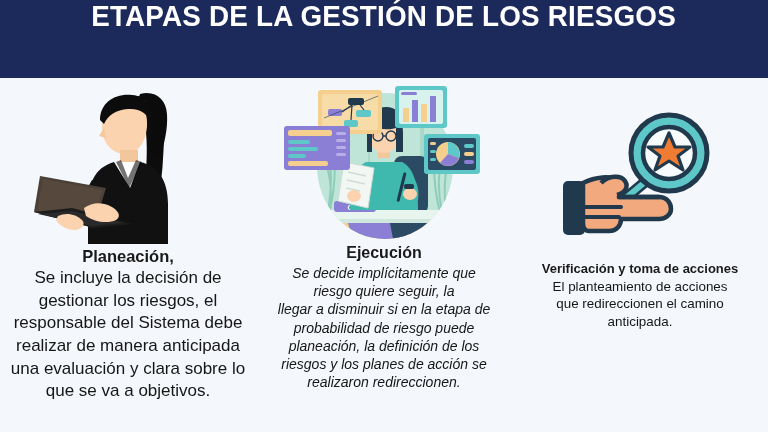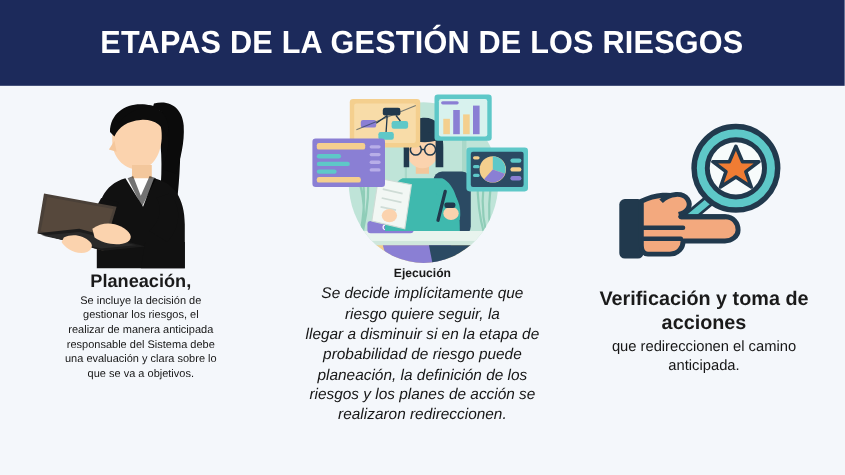--- a/index.html
+++ b/index.html
@@ -8,21 +8,21 @@
     background:#f4f7fb;
     font-family:"Liberation Sans","DejaVu Sans",sans-serif;
     color:#1a1a1a;
   }
   .poster{position:relative;width:768px;height:432px;background:#f4f7fb;}
 
   
   .header{
     position:absolute;left:0;top:0;width:768px;height:78px;
     background:#1c2a5b;
-    display:flex;align-items:center;justify-content:center;
+    display:flex;justify-content:center;
   }
   .header-title{
     color:#ffffff;
     font-size:29px;
     font-weight:700;
     letter-spacing:.2px;
     text-align:center;
     transform:scaleX(.96);
     font-family:"Liberation Sans","DejaVu Sans",sans-serif;
     white-space:nowrap;
@@ -41,27 +41,27 @@
   .art{
     height:165px;width:100%;
     display:flex;align-items:center;justify-content:center;
     padding-top:6px;box-sizing:border-box;
   }
   .txt{width:100%;text-align:center;}
   .head{
     font-weight:700;line-height:1.22;margin:0 0 1px 0;
   }
   .col1 .head{font-size:16.5px;}
-  .col2 .head{font-size:11px;}
-  .col3 .head{font-size:18px;}
+  .col2 .head{font-size:16px;}
+  .col3 .head{font-size:13px;}
   .body{
     font-size:13.4px;line-height:1.30;font-weight:400;margin:0;
     color:#161616;
   }
-  .col1 .body{font-size:10px;line-height:1.33;}
+  .col1 .body{font-size:17px;line-height:1.33;}
   .col2 .body{font-size:14px;line-height:1.31;font-style:italic;}
   .col3 .body{font-size:13.4px;line-height:1.31;}
   .col1 .txt{padding-top:3px;}
   .col2 .txt{padding-top:0px;}
   .col3 .txt{padding-top:18px;}
   .body span{display:block;}
 </style>
 </head>
 <body>
 
@@ -109,22 +109,22 @@
           <path d="M30 132 C38 128 48 130 54 136 C58 140 54 146 46 146 C38 146 30 140 28 136 Z" fill="#fbd3ae"></path>
 
           <path d="M104 136 L140 136 L140 160 L100 160 Z" fill="#111111"></path>
         </svg>
       </div>
       <div class="txt">
         <div class="head">Planeación,</div>
         <div class="body">
           <span>Se incluye la decisión de</span>
           <span>gestionar los riesgos, el</span>
+          <span>responsable del Sistema debe</span>
           <span>realizar de manera anticipada</span>
-          <span>responsable del Sistema debe</span>
           <span>una evaluación y  clara sobre lo</span>
           <span>que se va a objetivos.</span>
         </div>
       </div>
     </div>
 
     <div class="col col2">
       <div class="art">
         <svg width="205" height="160" viewBox="0 0 205 160">
           <defs>
@@ -271,20 +271,21 @@
 
           <path d="M46 94 C54 86 66 86 70 92 C74 98 70 104 62 106" fill="#f3a97e" stroke="#21394d" stroke-width="4.5" stroke-linejoin="round"></path>
         </svg>
       </div>
       <div class="txt">
         <div class="head">
           <span>Verificación y toma de</span>
           <span>acciones</span>
         </div>
         <div class="body">
+          <span>El planteamiento de acciones</span>
           <span>que redireccionen el camino</span>
           <span>anticipada.</span>
         </div>
       </div>
     </div>
 
   </div>
 </div>
 
 </body></html>

